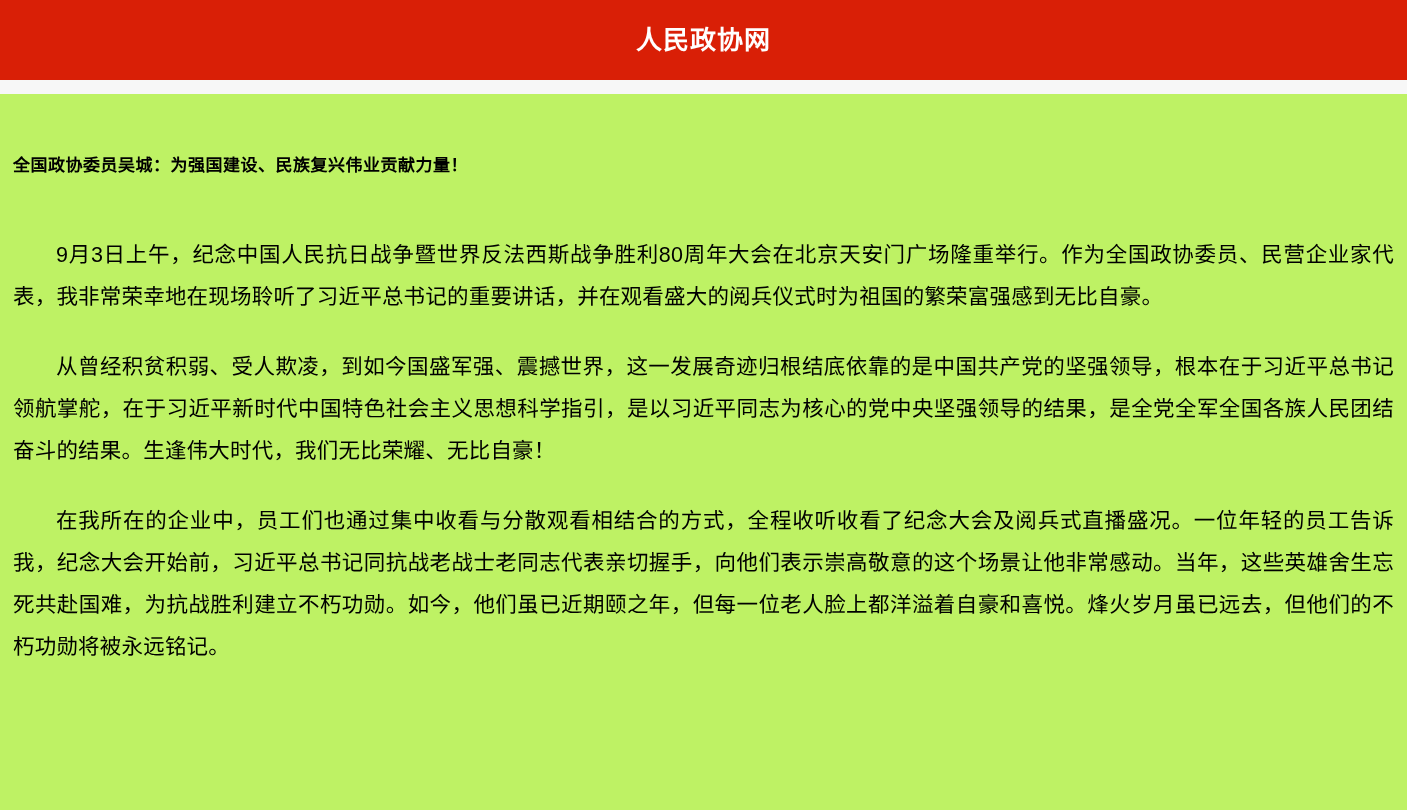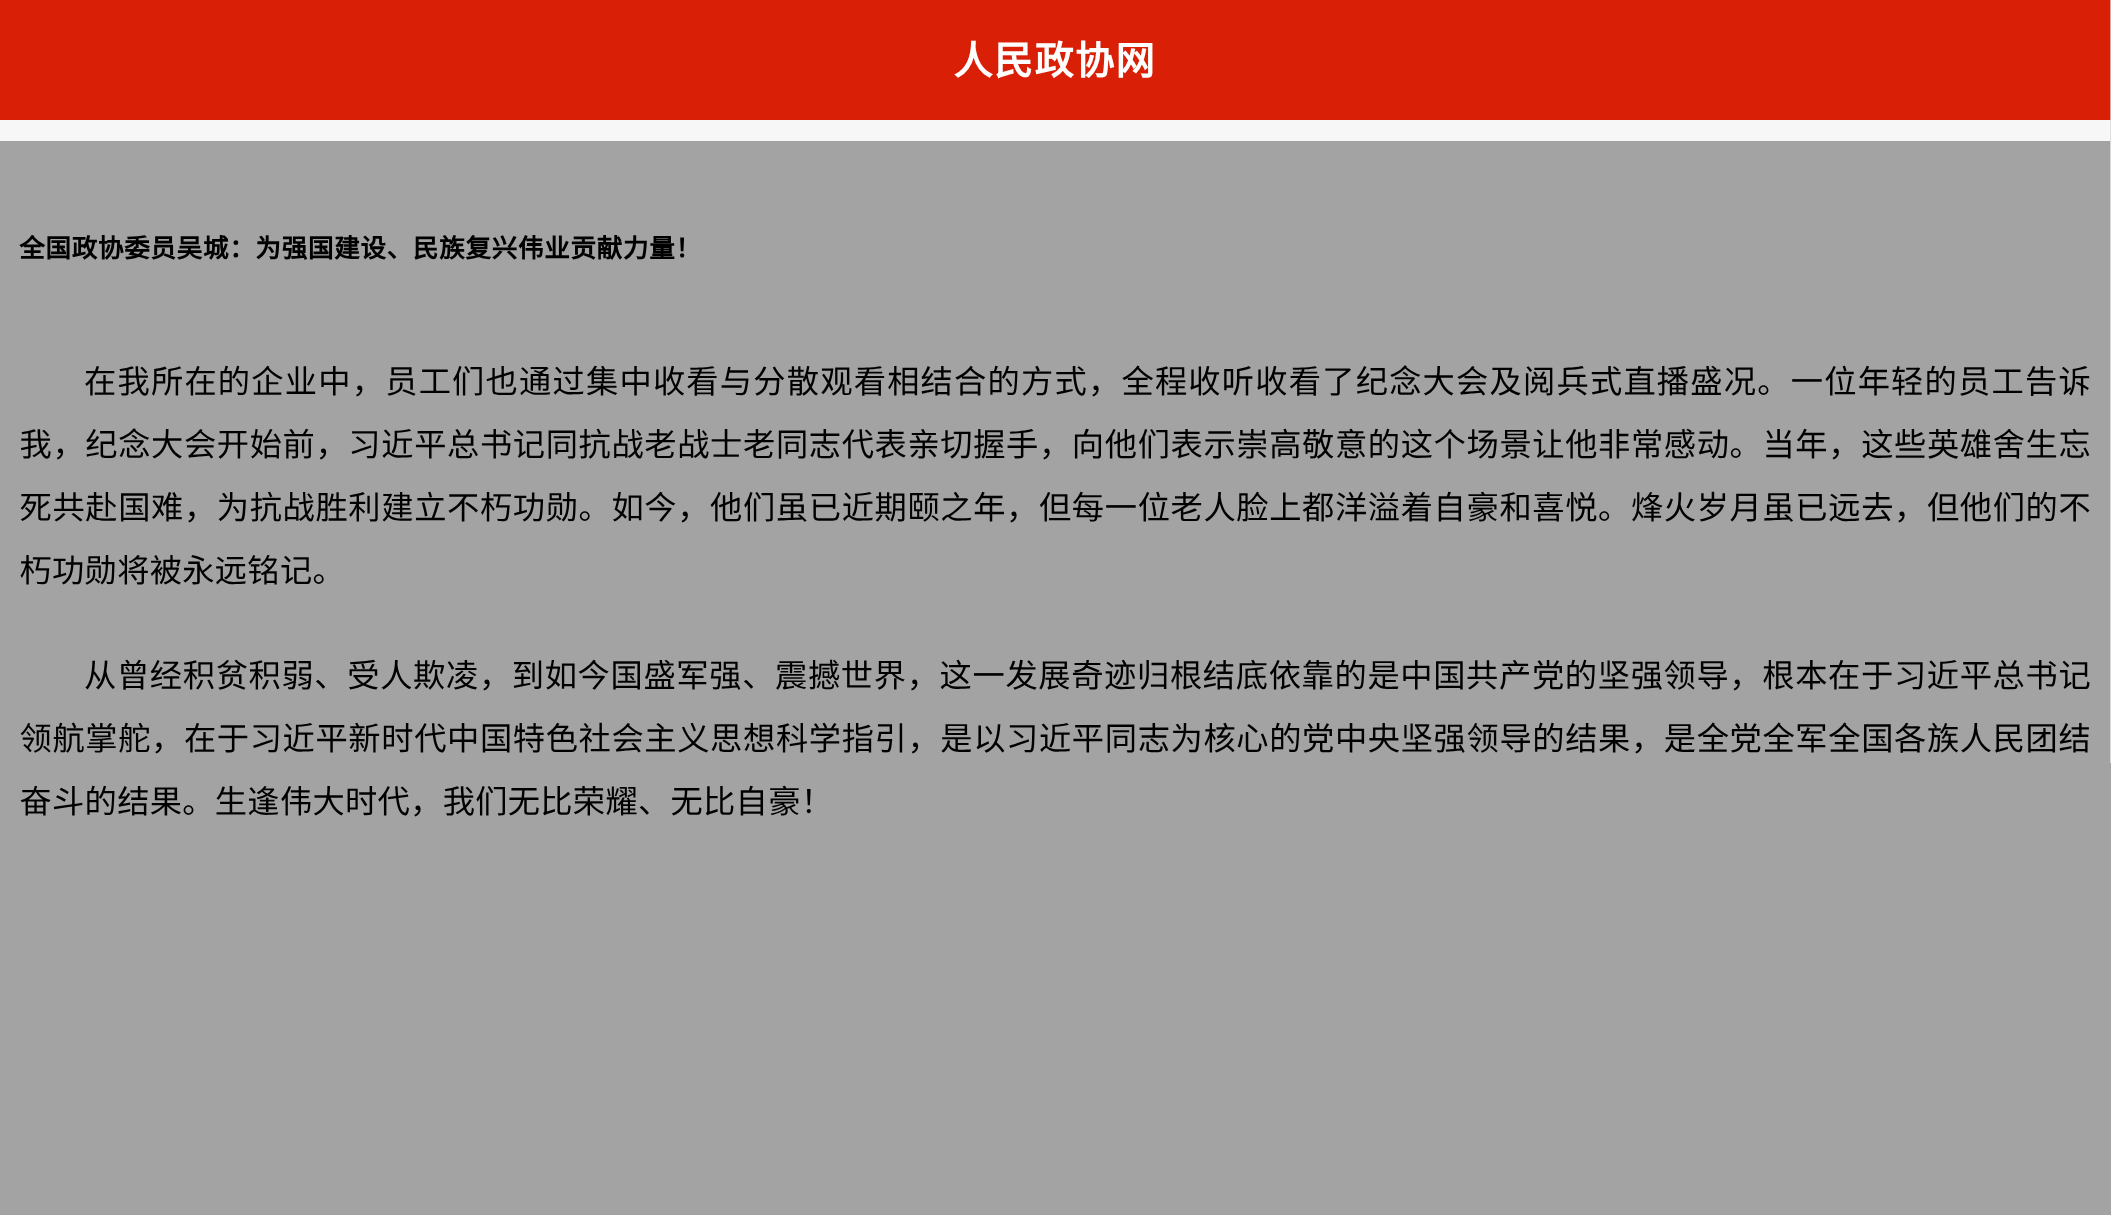--- a/index.html
+++ b/index.html
@@ -11,21 +11,21 @@
     width: 1407px;
     height: 810px;
     font-family: "Liberation Sans", "DejaVu Sans", sans-serif;
     color: #000000;
     overflow: hidden;
   }
   .page {
     width: 1407px;
     height: 810px;
     position: relative;
-    background: #a3a3a3;
+    background: #bef264;
     box-sizing: border-box;
   }
   
   .site-header {
     width: 100%;
     height: 80px;
     background: #d91f06;
     display: flex;
     align-items: center;
     justify-content: center;
@@ -83,18 +83,19 @@
   <div class="site-header">
     <div class="site-title">人民政协网</div>
   </div>
 
   <div class="header-strip"></div>
 
   <div class="article">
     <h1 class="article-title">全国政协委员吴城：为强国建设、民族复兴伟业贡献力量！</h1>
 
     <div class="article-body">
+      <p>9月3日上午，纪念中国人民抗日战争暨世界反法西斯战争胜利80周年大会在北京天安门广场隆重举行。作为全国政协委员、民营企业家代表，我非常荣幸地在现场聆听了习近平总书记的重要讲话，并在观看盛大的阅兵仪式时为祖国的繁荣富强感到无比自豪。</p>
+      <p>从曾经积贫积弱、受人欺凌，到如今国盛军强、震撼世界，这一发展奇迹归根结底依靠的是中国共产党的坚强领导，根本在于习近平总书记领航掌舵，在于习近平新时代中国特色社会主义思想科学指引，是以习近平同志为核心的党中央坚强领导的结果，是全党全军全国各族人民团结奋斗的结果。生逢伟大时代，我们无比荣耀、无比自豪！</p>
       <p>在我所在的企业中，员工们也通过集中收看与分散观看相结合的方式，全程收听收看了纪念大会及阅兵式直播盛况。一位年轻的员工告诉我，纪念大会开始前，习近平总书记同抗战老战士老同志代表亲切握手，向他们表示崇高敬意的这个场景让他非常感动。当年，这些英雄舍生忘死共赴国难，为抗战胜利建立不朽功勋。如今，他们虽已近期颐之年，但每一位老人脸上都洋溢着自豪和喜悦。烽火岁月虽已远去，但他们的不朽功勋将被永远铭记。</p>
-      <p>从曾经积贫积弱、受人欺凌，到如今国盛军强、震撼世界，这一发展奇迹归根结底依靠的是中国共产党的坚强领导，根本在于习近平总书记领航掌舵，在于习近平新时代中国特色社会主义思想科学指引，是以习近平同志为核心的党中央坚强领导的结果，是全党全军全国各族人民团结奋斗的结果。生逢伟大时代，我们无比荣耀、无比自豪！</p>
     </div>
   </div>
 
 </div>
 
 </body></html>

